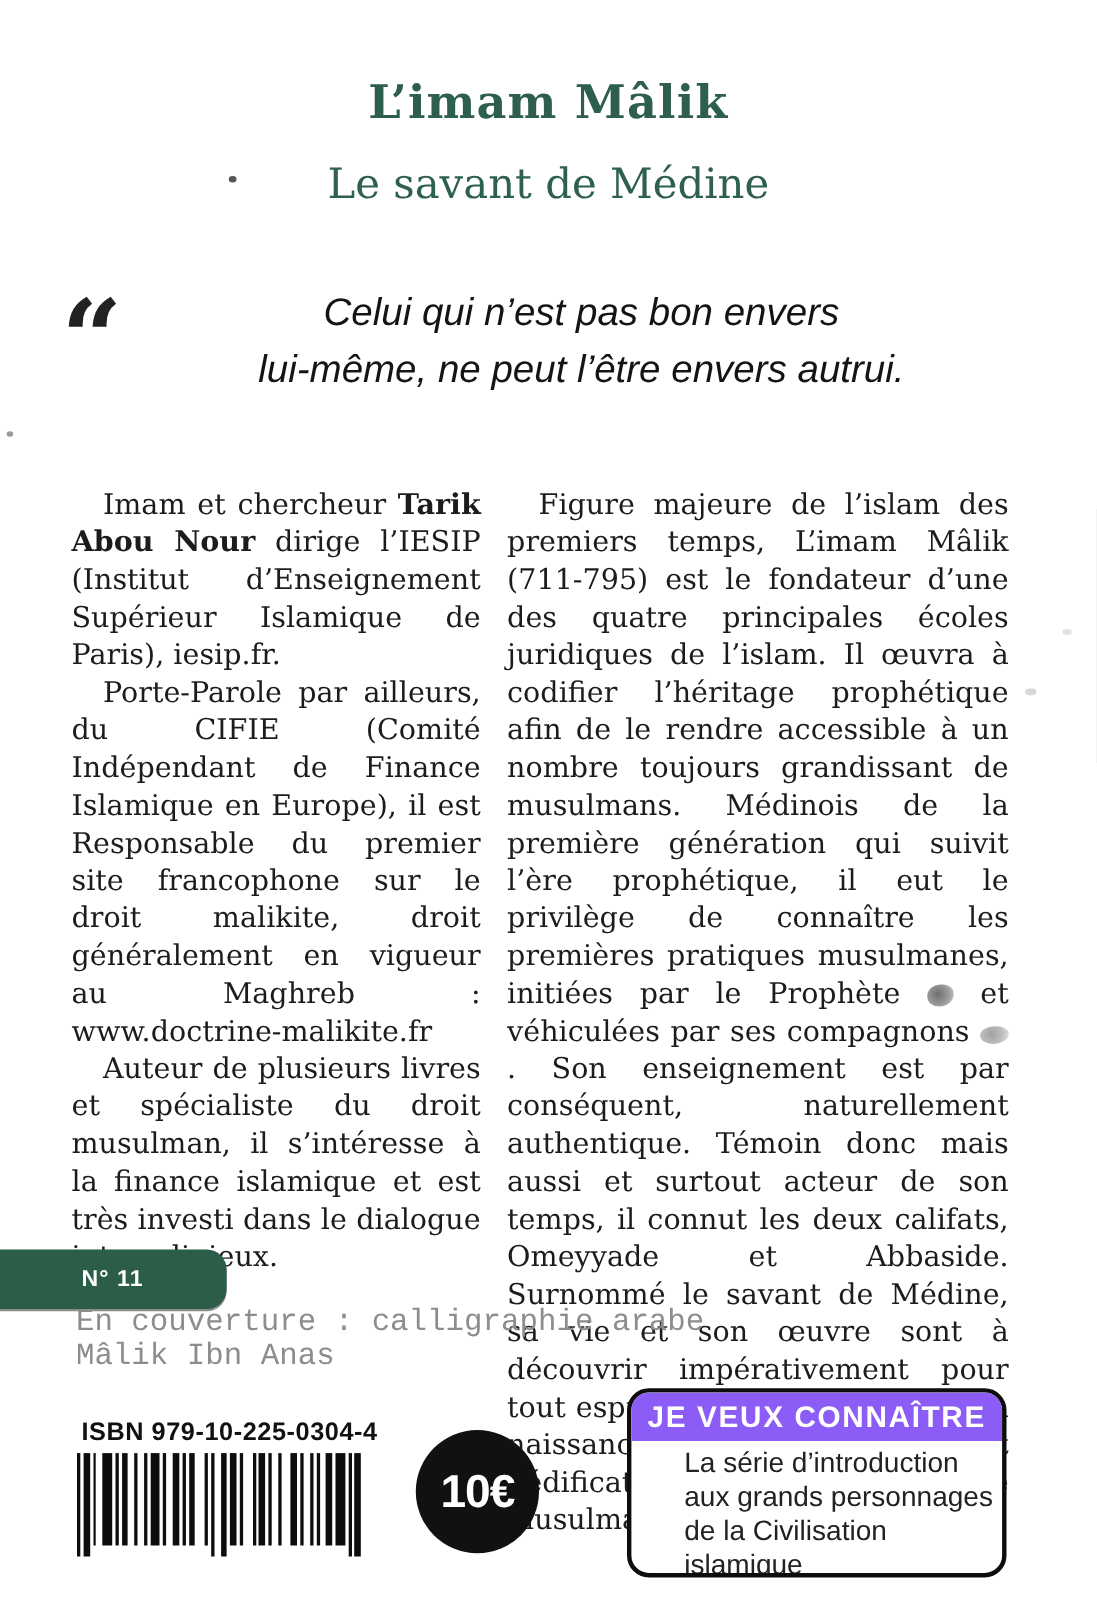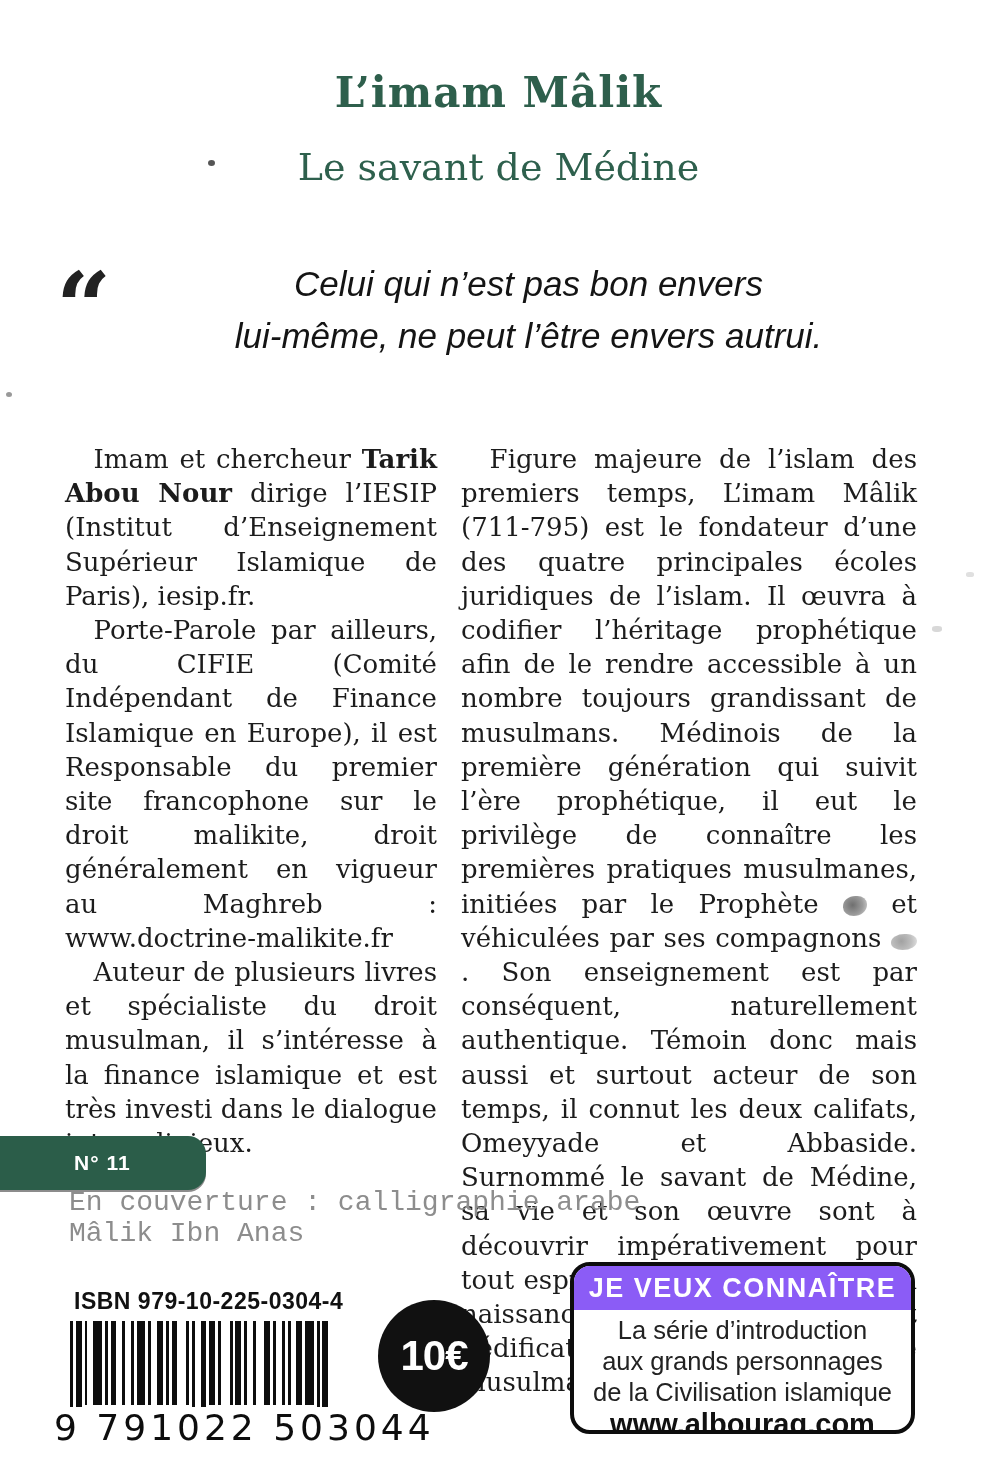--- a/index.html
+++ b/index.html
@@ -95,22 +95,23 @@
     border:4px solid #0d0d0d;border-radius:20px;background:#fff;
     overflow:hidden;font-family:"Liberation Sans", sans-serif;
     box-sizing:border-box;
   }
   .info-box-header{
     background:#8b5cf6;color:#fff;height:44px;
     display:flex;align-items:center;justify-content:center;
     font-weight:bold;font-size:27px;letter-spacing:1.5px;
   }
   .info-box-body{
-    text-align:center;font-size:25.5px;line-height:31px;color:#222;
+    text-align:left;font-size:25.5px;line-height:31px;color:#222;
     padding-top:5px;
+    padding-left:48px;
   }
   .info-box-url{font-weight:bold;font-size:29px;margin-top:1px;color:#111;}
   
   .speck{position:absolute;border-radius:50%;background:#555;}
   .speck-a{left:208px;top:160px;width:7px;height:6px;}
   .speck-b{left:6px;top:392px;width:6px;height:5px;background:#999;}
   .speck-c{left:932px;top:626px;width:10px;height:6px;background:#d8d8d8;border-radius:40%;}
   .speck-d{left:966px;top:572px;width:8px;height:5px;background:#e0e0e0;border-radius:40%;}
 </style>
 </head>
@@ -208,21 +209,20 @@
         <div class="bar lite" style="width: 6px;"></div>
         <div class="bar dark" style="width: 6px;"></div>
         <div class="bar lite" style="width: 3px;"></div>
         <div class="bar dark" style="width: 9px;"></div>
         <div class="bar lite" style="width: 3px;"></div>
         <div class="bar dark tall" style="width: 3px;"></div>
         <div class="bar lite" style="width: 3px;"></div>
         <div class="bar dark tall" style="width: 6px;"></div>
         <div class="bar lite" style="width: 6px;"></div>
       </div>
-    <div class="barcode-digits">9 791022 503044</div>
   </div>
 
   <div class="price-circle">
     <span>10€</span>
   </div>
 
   <div class="info-box">
     <div class="info-box-header">JE VEUX CONNAÎTRE</div>
     <div class="info-box-body">
       <div>La série d’introduction</div>

